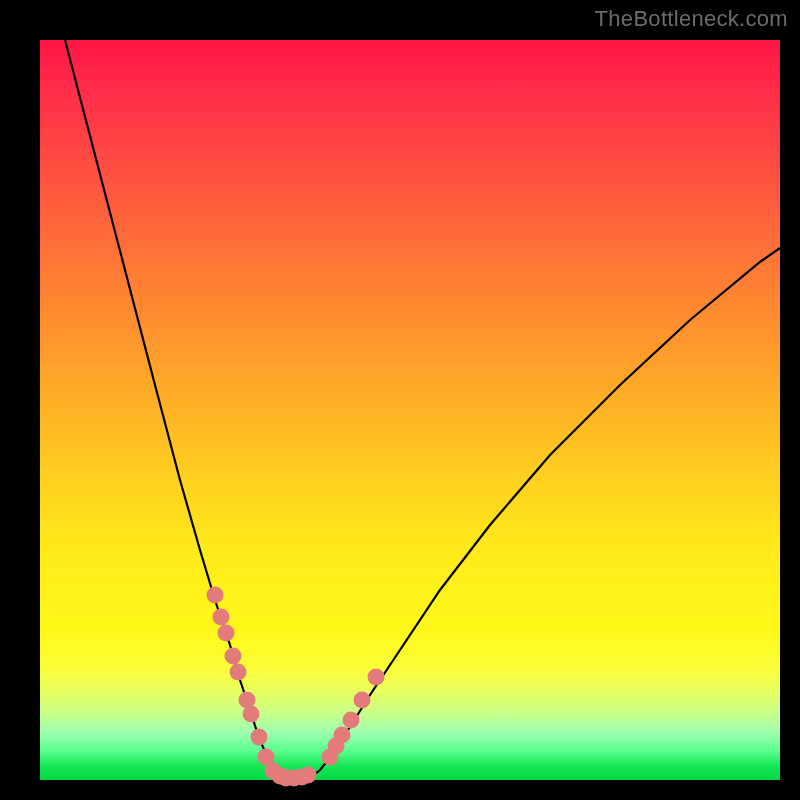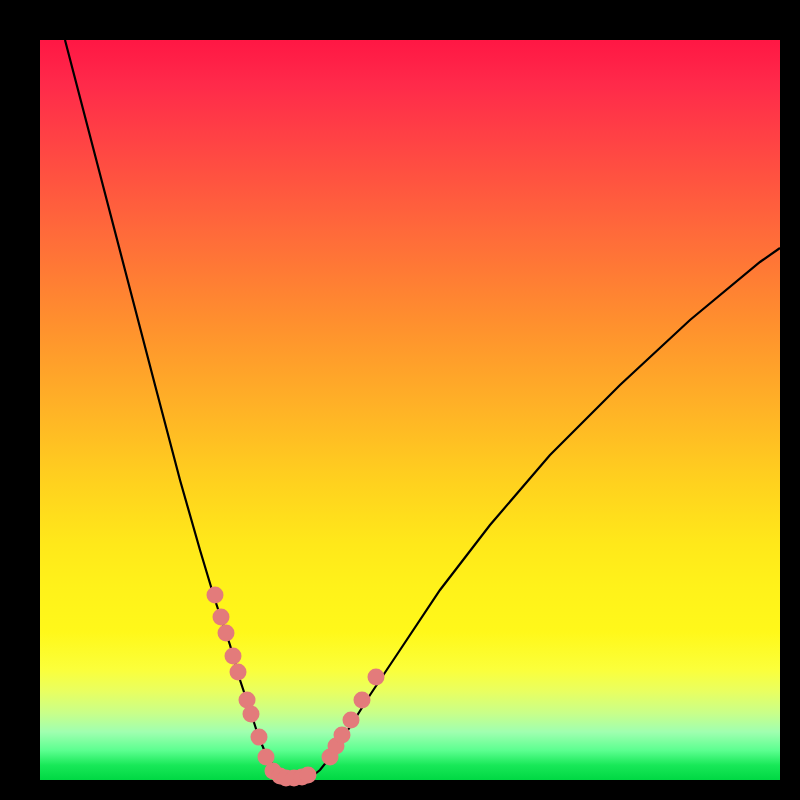--- a/index.html
+++ b/index.html
@@ -67,20 +67,21 @@
     stroke-width: 2.2;
   }
   .dot {
     fill: #e37b7b;
   }
 </style>
 </head>
 <body>
 
 <div class="outer">
+  <div class="watermark">TheBottleneck.com</div>
   <div class="plot">
     <svg class="curves" viewBox="0 0 740 740">
       <g>
           <polyline points="25,0 55,115 85,230 115,345 140,440 160,510 175,560 190,605 200,640 210,670 218,695 225,712 232,724 238,732 244,738" class="curve"></polyline>
           <polyline points="270,738 280,730 292,715 308,690 330,655 360,610 400,550 450,485 510,415 580,345 650,280 720,222 740,208" class="curve"></polyline>
         </g>
       <g>
           <g>
             <circle cx="175" cy="555" r="8.5" class="dot"></circle>
             <circle cx="181" cy="577" r="8.5" class="dot"></circle>

